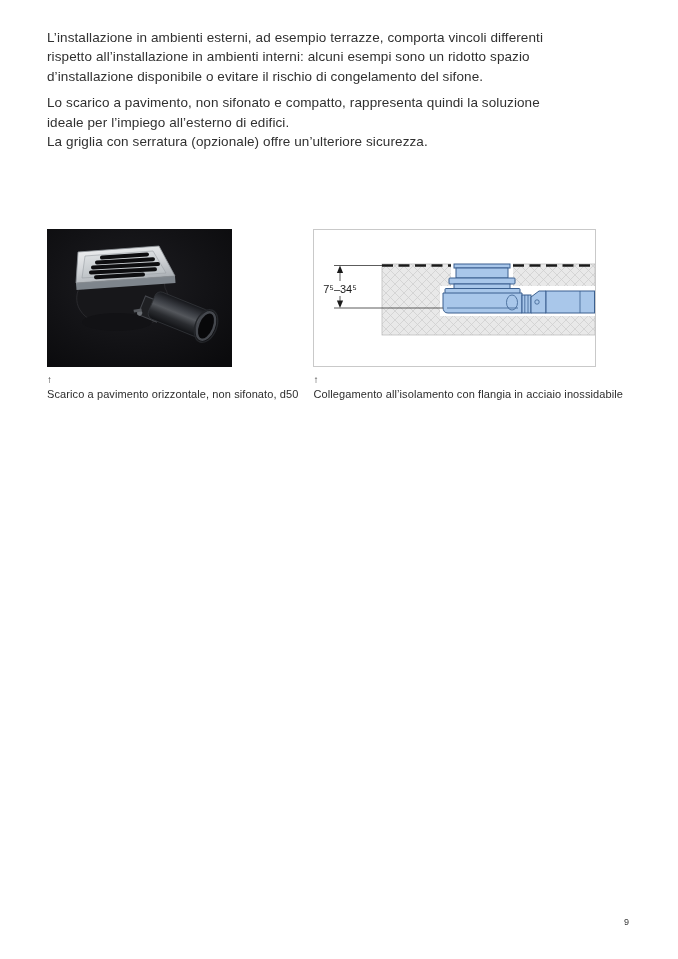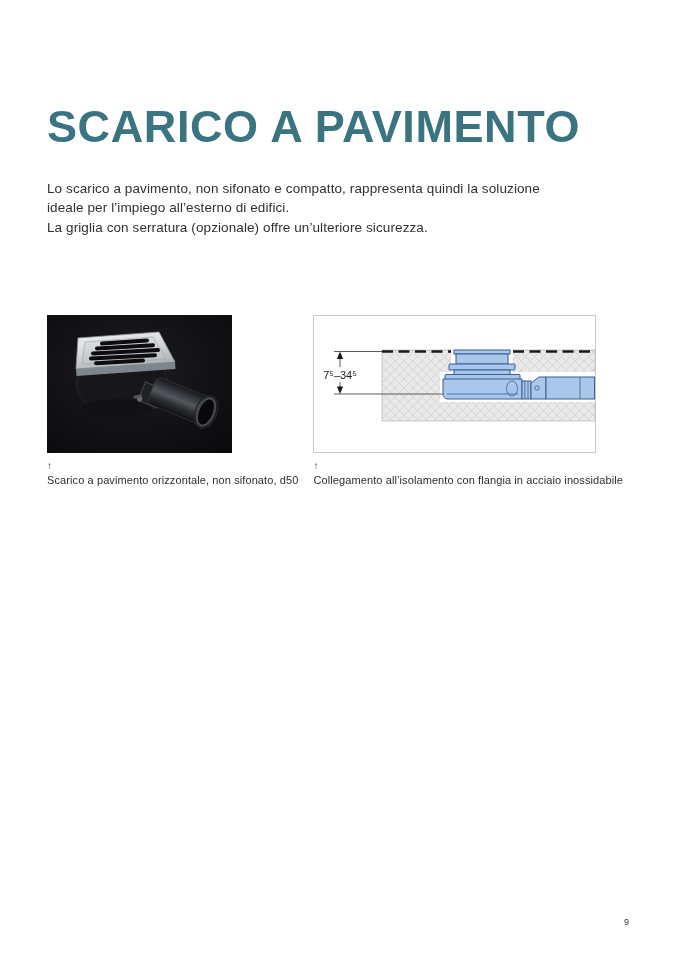--- a/index.html
+++ b/index.html
@@ -55,26 +55,28 @@
   .dim-head { fill:#1a1a1a; }
   .surface-dash { stroke:#1a1a1a; stroke-width:2.6; stroke-dasharray:11 5.5; fill:none; }
   .dim-label { fill:#1a1a1a; font-family:"Liberation Sans","DejaVu Sans",sans-serif; font-size:11px; }
 </style>
 </head>
 <body>
 
 <div class="page">
   <div class="content">
 
-    <h1 class="title">SCARICO A PAVIMENTO</h1>
 
     <div class="subtitle">
     </div>
 
     <div class="intro">
+      <p>L’installazione in ambienti esterni, ad esempio terrazze, comporta vincoli differenti
+rispetto all’installazione in ambienti interni: alcuni esempi sono un ridotto spazio
+d’installazione disponibile o evitare il rischio di congelamento del sifone.</p>
       <p>Lo scarico a pavimento, non sifonato e compatto, rappresenta quindi la soluzione
 ideale per l’impiego all’esterno di edifici.
 La griglia con serratura (opzionale) offre un’ulteriore sicurezza.</p>
     </div>
 
     <div class="figures">
 
       <div class="figure">
         <svg class="fig-photo-frame" viewBox="0 0 185 138" xmlns="http://www.w3.org/2000/svg">
           <defs>

